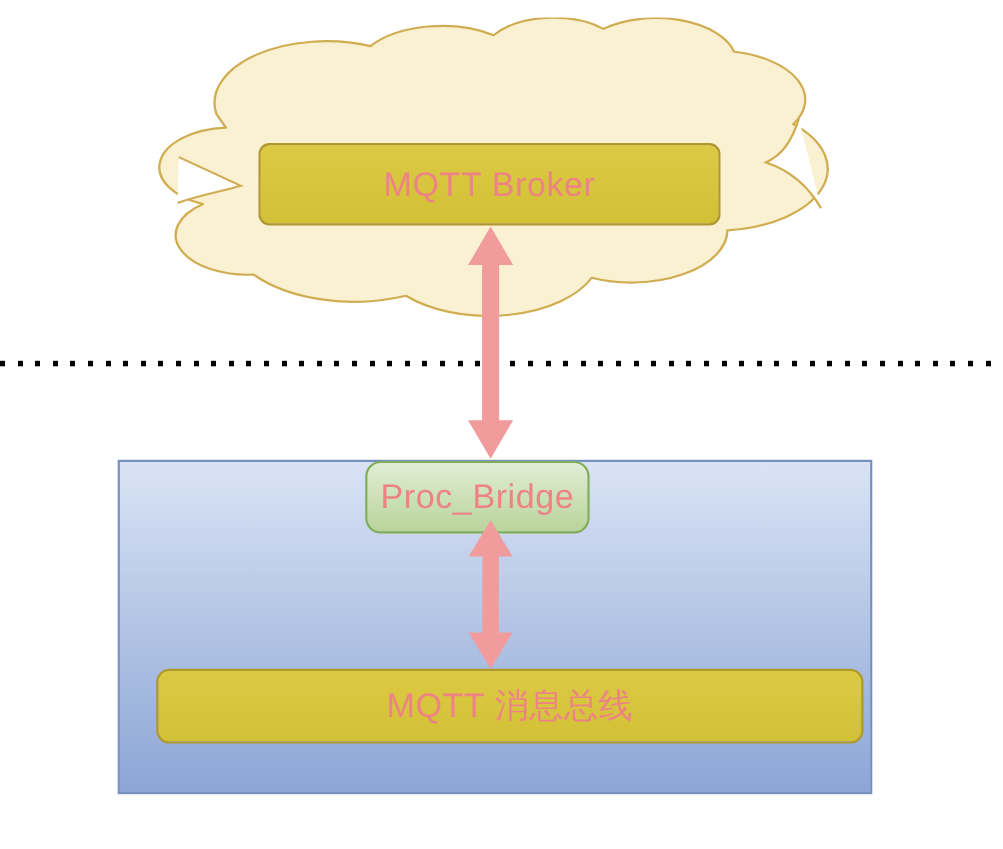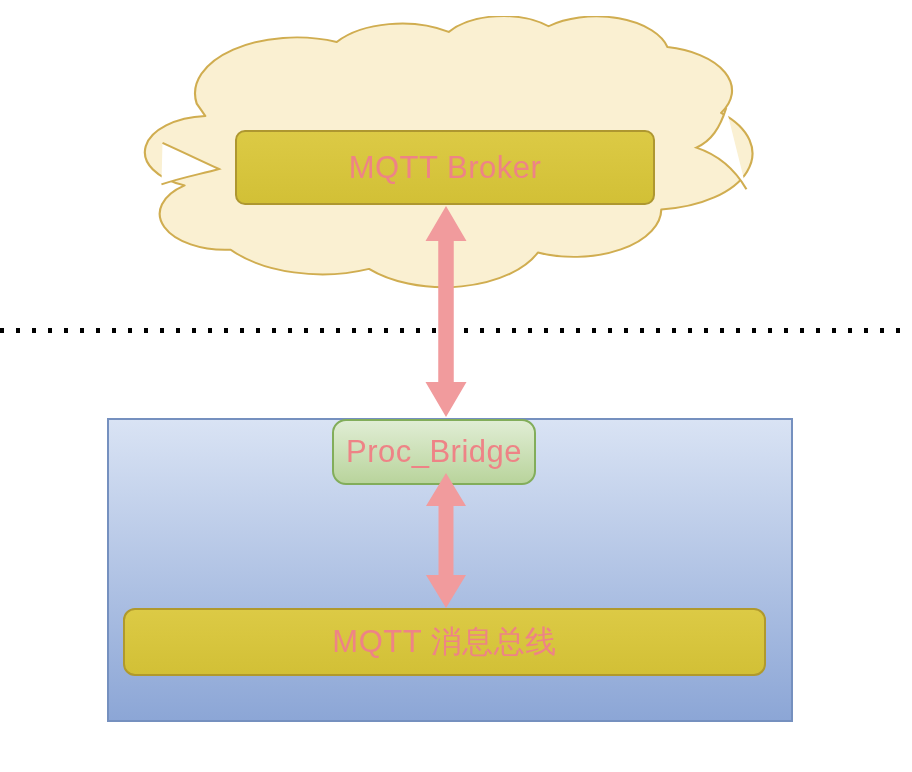--- a/index.html
+++ b/index.html
@@ -32,21 +32,21 @@
   
   .bridge-box{
     left:332px;top:419px;width:204px;height:66px;box-sizing:border-box;
     background:linear-gradient(#e0edd4,#b9d49c);
     border:2px solid #82ad5a;border-radius:14px;
     display:flex;align-items:center;justify-content:center;z-index:4;
   }
   .bridge-box .node-label{font-size:31px;}
   
   .bus-box{
-    left:123px;top:608px;width:643px;height:68px;box-sizing:border-box;
+    left:142px;top:608px;width:643px;height:68px;box-sizing:border-box;
     background:linear-gradient(#dcca45,#d2c036);
     border:2px solid #b0992c;border-radius:12px;
     display:flex;align-items:center;justify-content:center;z-index:4;
   }
   .arrow-overlay{left:0;top:0;width:912px;height:772px;z-index:6;pointer-events:none;}
 </style>
 </head>
 <body>
 
 <div class="canvas">

